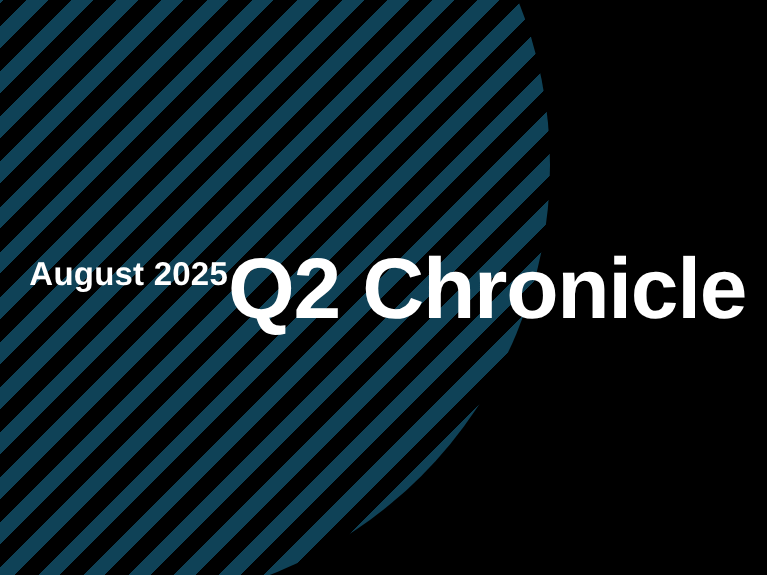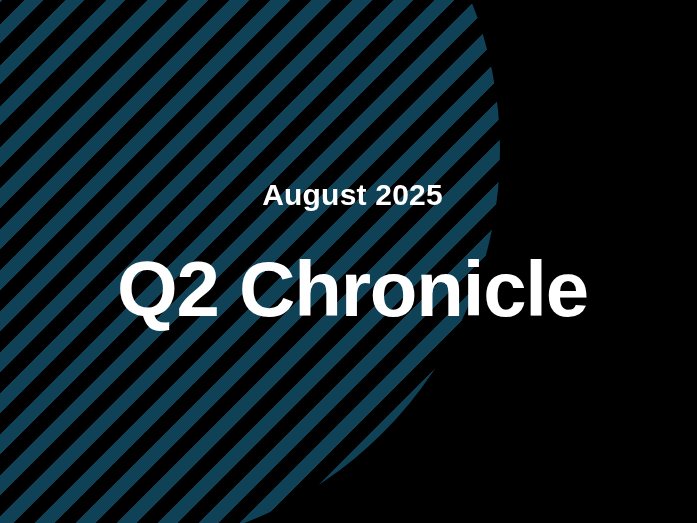--- a/index.html
+++ b/index.html
@@ -37,21 +37,21 @@
   }
 
   
   .text-block {
     position: absolute;
     left: 0;
     top: 0;
     width: 697px;
     height: 523px;
     display: flex;
-    flex-direction: column;
+    flex-direction: row;
     align-items: center;
     justify-content: center;
     padding-left: 8px;
     box-sizing: border-box;
     border-radius: 18px;
   }
 
   .subtitle {
     color: #ffffff;
     font-size: 30px;
@@ -62,21 +62,21 @@
     text-align: center;
     white-space: nowrap;
   }
 
   .title {
     color: #ffffff;
     font-size: 78px;
     font-weight: bold;
     letter-spacing: -1.2px;
     line-height: 1;
-    margin: 16px;
+    margin: 0;
     text-align: center;
     white-space: nowrap;
   }
 </style>
 </head>
 <body>
 
 <div id="slide">
 
   <div class="stripe-circle"></div>

